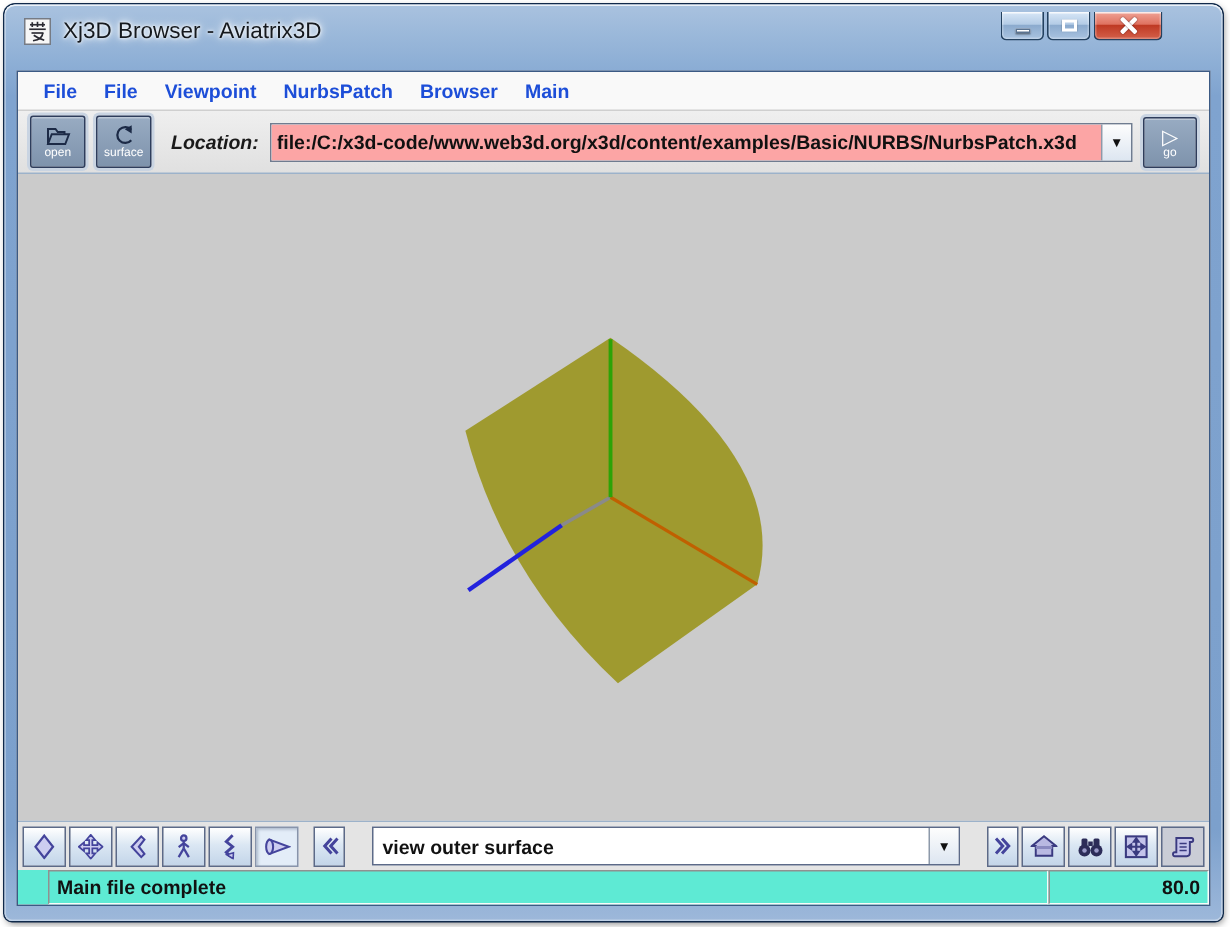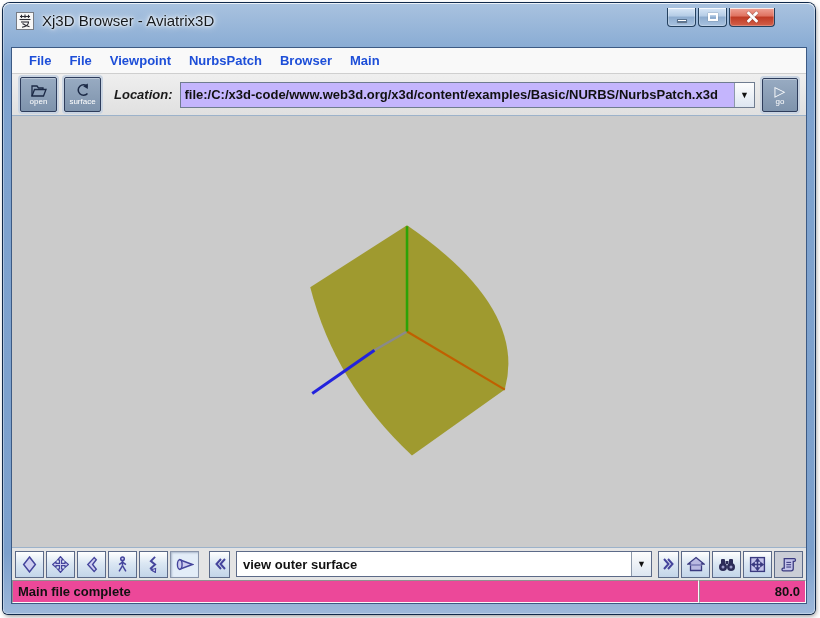--- a/index.html
+++ b/index.html
@@ -70,21 +70,21 @@
     box-shadow:0 0 0 2px #c9d4e2, inset 0 1px 0 rgba(255,255,255,.35); cursor:pointer; flex:none;
   }
   .big-btn .btn-label{ font-size:8px; line-height:8px; color:#fff; margin-top:0px; }
   .loc-label{ font-size:13px; font-weight:bold; color:#1a1a1a; margin-left:6px; flex:none;font-style:italic;}
   .loc-combo{
     flex:1; height:26px; background:#fff; border:1px solid #6f7c90;
     display:flex; align-items:stretch; overflow:hidden;
   }
   .loc-input{
     flex:1; border:none; outline:none; font-family:"Liberation Sans",sans-serif;
-    font-size:13px; font-weight:bold; color:#111; padding:0 4px; background:#c4b5fd; min-width:0;
+    font-size:13px; font-weight:bold; color:#111; padding:0 4px; background:#fca5a5; min-width:0;
   }
   .combo-arrow-btn{
     width:20px; flex:none; border-left:1px solid #8d99aa;
     background:linear-gradient(#fdfdfd,#dde6f1); display:flex; align-items:center; justify-content:center;
     font-size:9px; color:#111; cursor:pointer;
   }
 
   
   .viewport{ flex:1; position:relative; background:#cbcbcb; overflow:hidden; }
   .viewport svg{ position:absolute; inset:0; width:100%; height:100%; }
@@ -102,26 +102,26 @@
   .nav-btn.selected{
     background:#e3edf8; border-color:#8894aa;
     box-shadow:inset 1px 1px 2px rgba(70,90,120,.35);
   }
   .nav-btn.narrow{ width:21px; }
   .nav-btn.muted{ background:#cacdd6; }
   .nav-btn svg{ display:block; }
   .spacer-sm{ width:6px; flex:none; }
   .vp-combo{
     flex:1; height:26px; background:#fff; border:1px solid #5c6a88;
-    display:flex; align-items:stretch; overflow:hidden; margin:0 4px;
+    display:flex; align-items:stretch; overflow:hidden; margin:0 16px;
   }
   .vp-value{ flex:1; font-size:13px; font-weight:bold; color:#111; display:flex; align-items:center; padding-left:6px; white-space:nowrap; overflow:hidden;}
 
   
-  .statusbar{ height:23px; flex:none; background:#ec4899; display:flex; }
+  .statusbar{ height:23px; flex:none; background:#5eead4; display:flex;padding-left:20px; }
   .status-cell{
     border:1px solid; border-color:#909090 #fafafa #fafafa #909090;
     font-size:13px; font-weight:bold; color:#111;
     display:flex; align-items:center; padding:0 5px; overflow:hidden; white-space:nowrap;
   }
   .status-msg{ flex:1; }
   .status-val{ width:107px; justify-content:flex-end; }
 </style>
 </head>
 <body>

